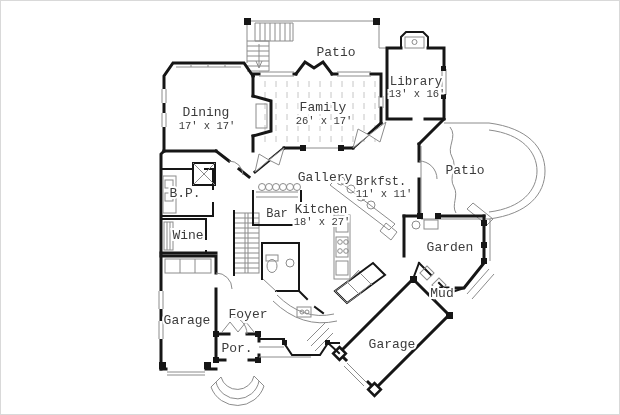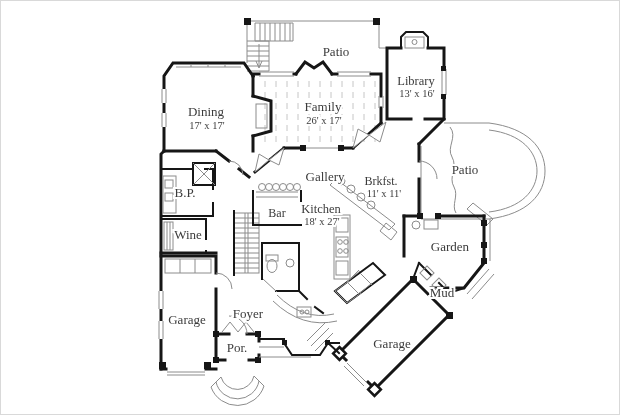--- a/index.html
+++ b/index.html
@@ -1,19 +1,19 @@
 <!DOCTYPE html>
 <html><head>
 <meta charset="utf-8">
 <style>
   html,body{margin:0;padding:0;background:#ffffff;}
   .frame{
     position:relative;width:618px;height:413px;margin:0;
     background:#ffffff;border:1px solid #d9d9d9;overflow:hidden;
-    font-family:Liberation Serif, serif;
+    font-family:Liberation Mono, monospace;
   }
   svg{display:block;}
   .wall{stroke:#161616;stroke-width:3;fill:none;stroke-linecap:square;}
   .wall2{stroke:#161616;stroke-width:2;fill:none;stroke-linecap:square;}
   .thin{stroke:#8c8c8c;stroke-width:1;fill:none;}
   .thinf{stroke:#8c8c8c;stroke-width:1;fill:#ffffff;}
   .hatch{stroke:#c6c6c6;stroke-width:1;fill:none;stroke-dasharray:6 5;}
   .post{fill:#161616;stroke:none;}
   .hpost{fill:#ffffff;stroke:#161616;stroke-width:2.5;}
   .lbl{fill:#3b3b3b;font-size:13px;text-anchor:middle;

